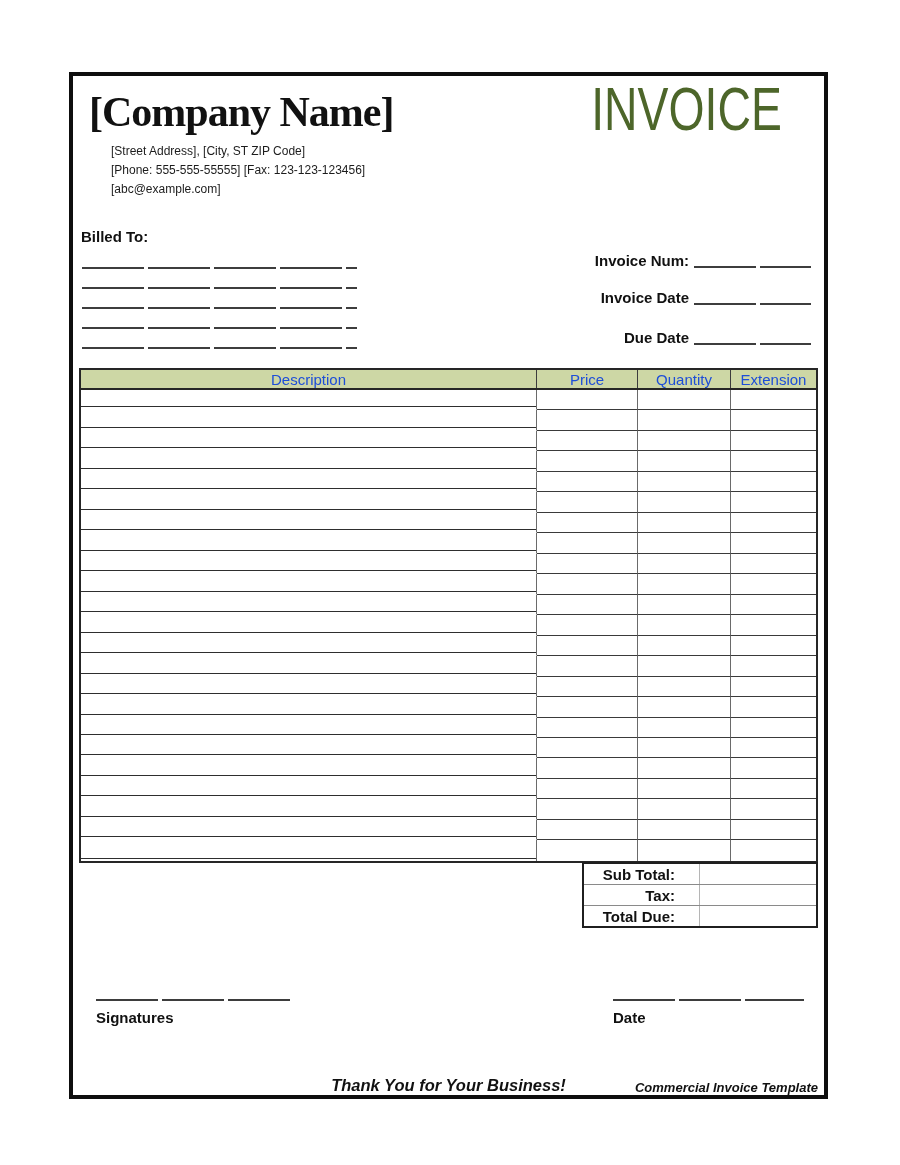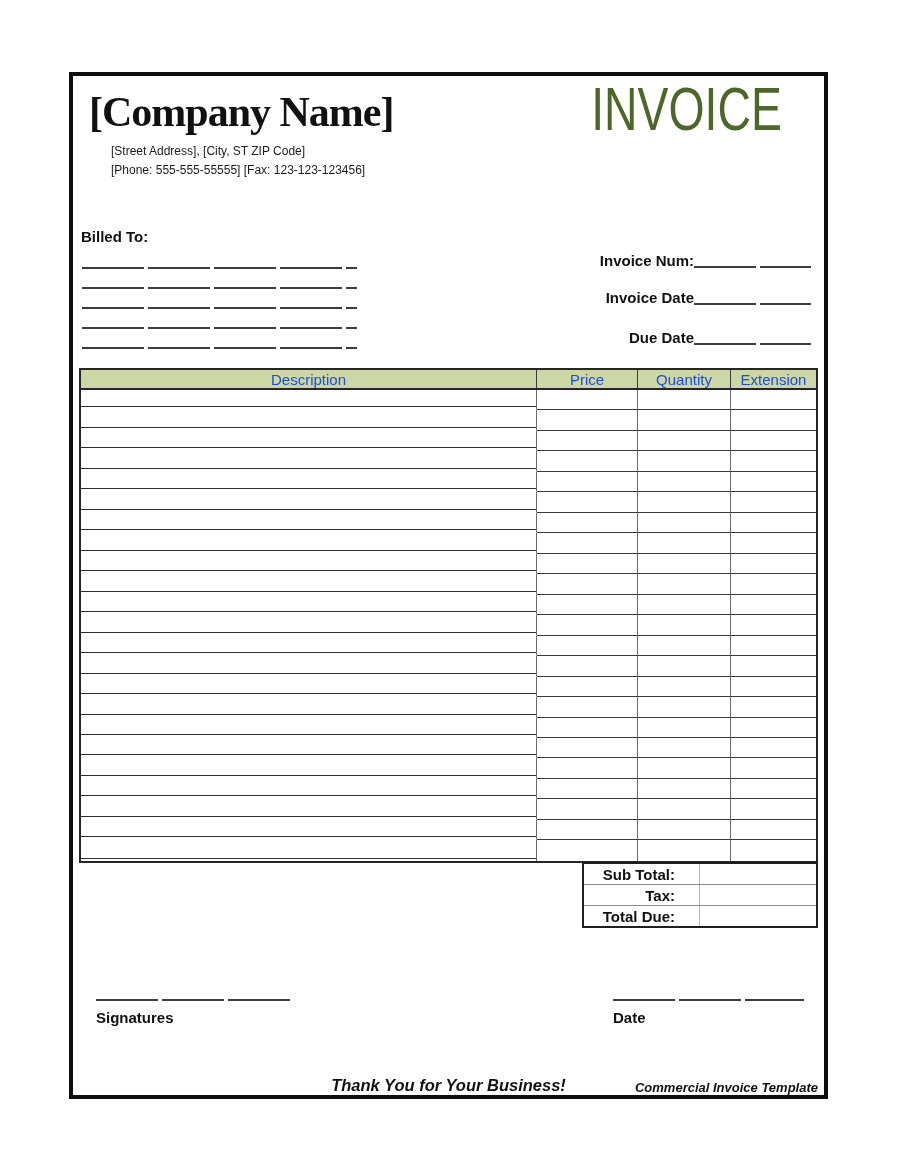--- a/index.html
+++ b/index.html
@@ -34,21 +34,21 @@
   .billed-label { position:absolute; left:8px; top:152px; font-size:15px; font-weight:700; }
   .billed-lines { position:absolute; left:9px; top:191px; width:275px; }
   .blank-line {
     height:2px; margin-bottom:18px;
     background:repeating-linear-gradient(90deg,#3d3d3d 0 62px,transparent 62px 66px);
   }
 
   
   .field-row {
     position:absolute; right:13px; height:19px;
-    display:flex; align-items:flex-end; 
+    display:flex; align-items:flex-end; gap:5px;
   }
   .field-row .flabel { font-size:15px; font-weight:700; line-height:16px; white-space:nowrap; }
   .field-row .fline {
     width:117px; height:2px; margin-bottom:1px;
     background:repeating-linear-gradient(90deg,#3d3d3d 0 62px,transparent 62px 66px);
   }
   .field-row.r1 { top:174px; }
   .field-row.r2 { top:211px; }
   .field-row.r3 { top:251px; }
 
@@ -121,20 +121,21 @@
 </head>
 <body>
 
 <div class="sheet">
 
   <div class="company-name">[Company Name]</div>
 
   <div class="company-address">
     <div>[Street Address], [City, ST ZIP Code]</div>
     <div>[Phone: 555-555-55555] [Fax: 123-123-123456]</div>
+    <div>[abc@example.com]</div>
   </div>
 
   <div class="invoice-title">INVOICE</div>
 
   <div class="billed-label">Billed To:</div>
   <div class="billed-lines">
       <div class="blank-line"></div>
       <div class="blank-line"></div>
       <div class="blank-line"></div>
       <div class="blank-line"></div>

